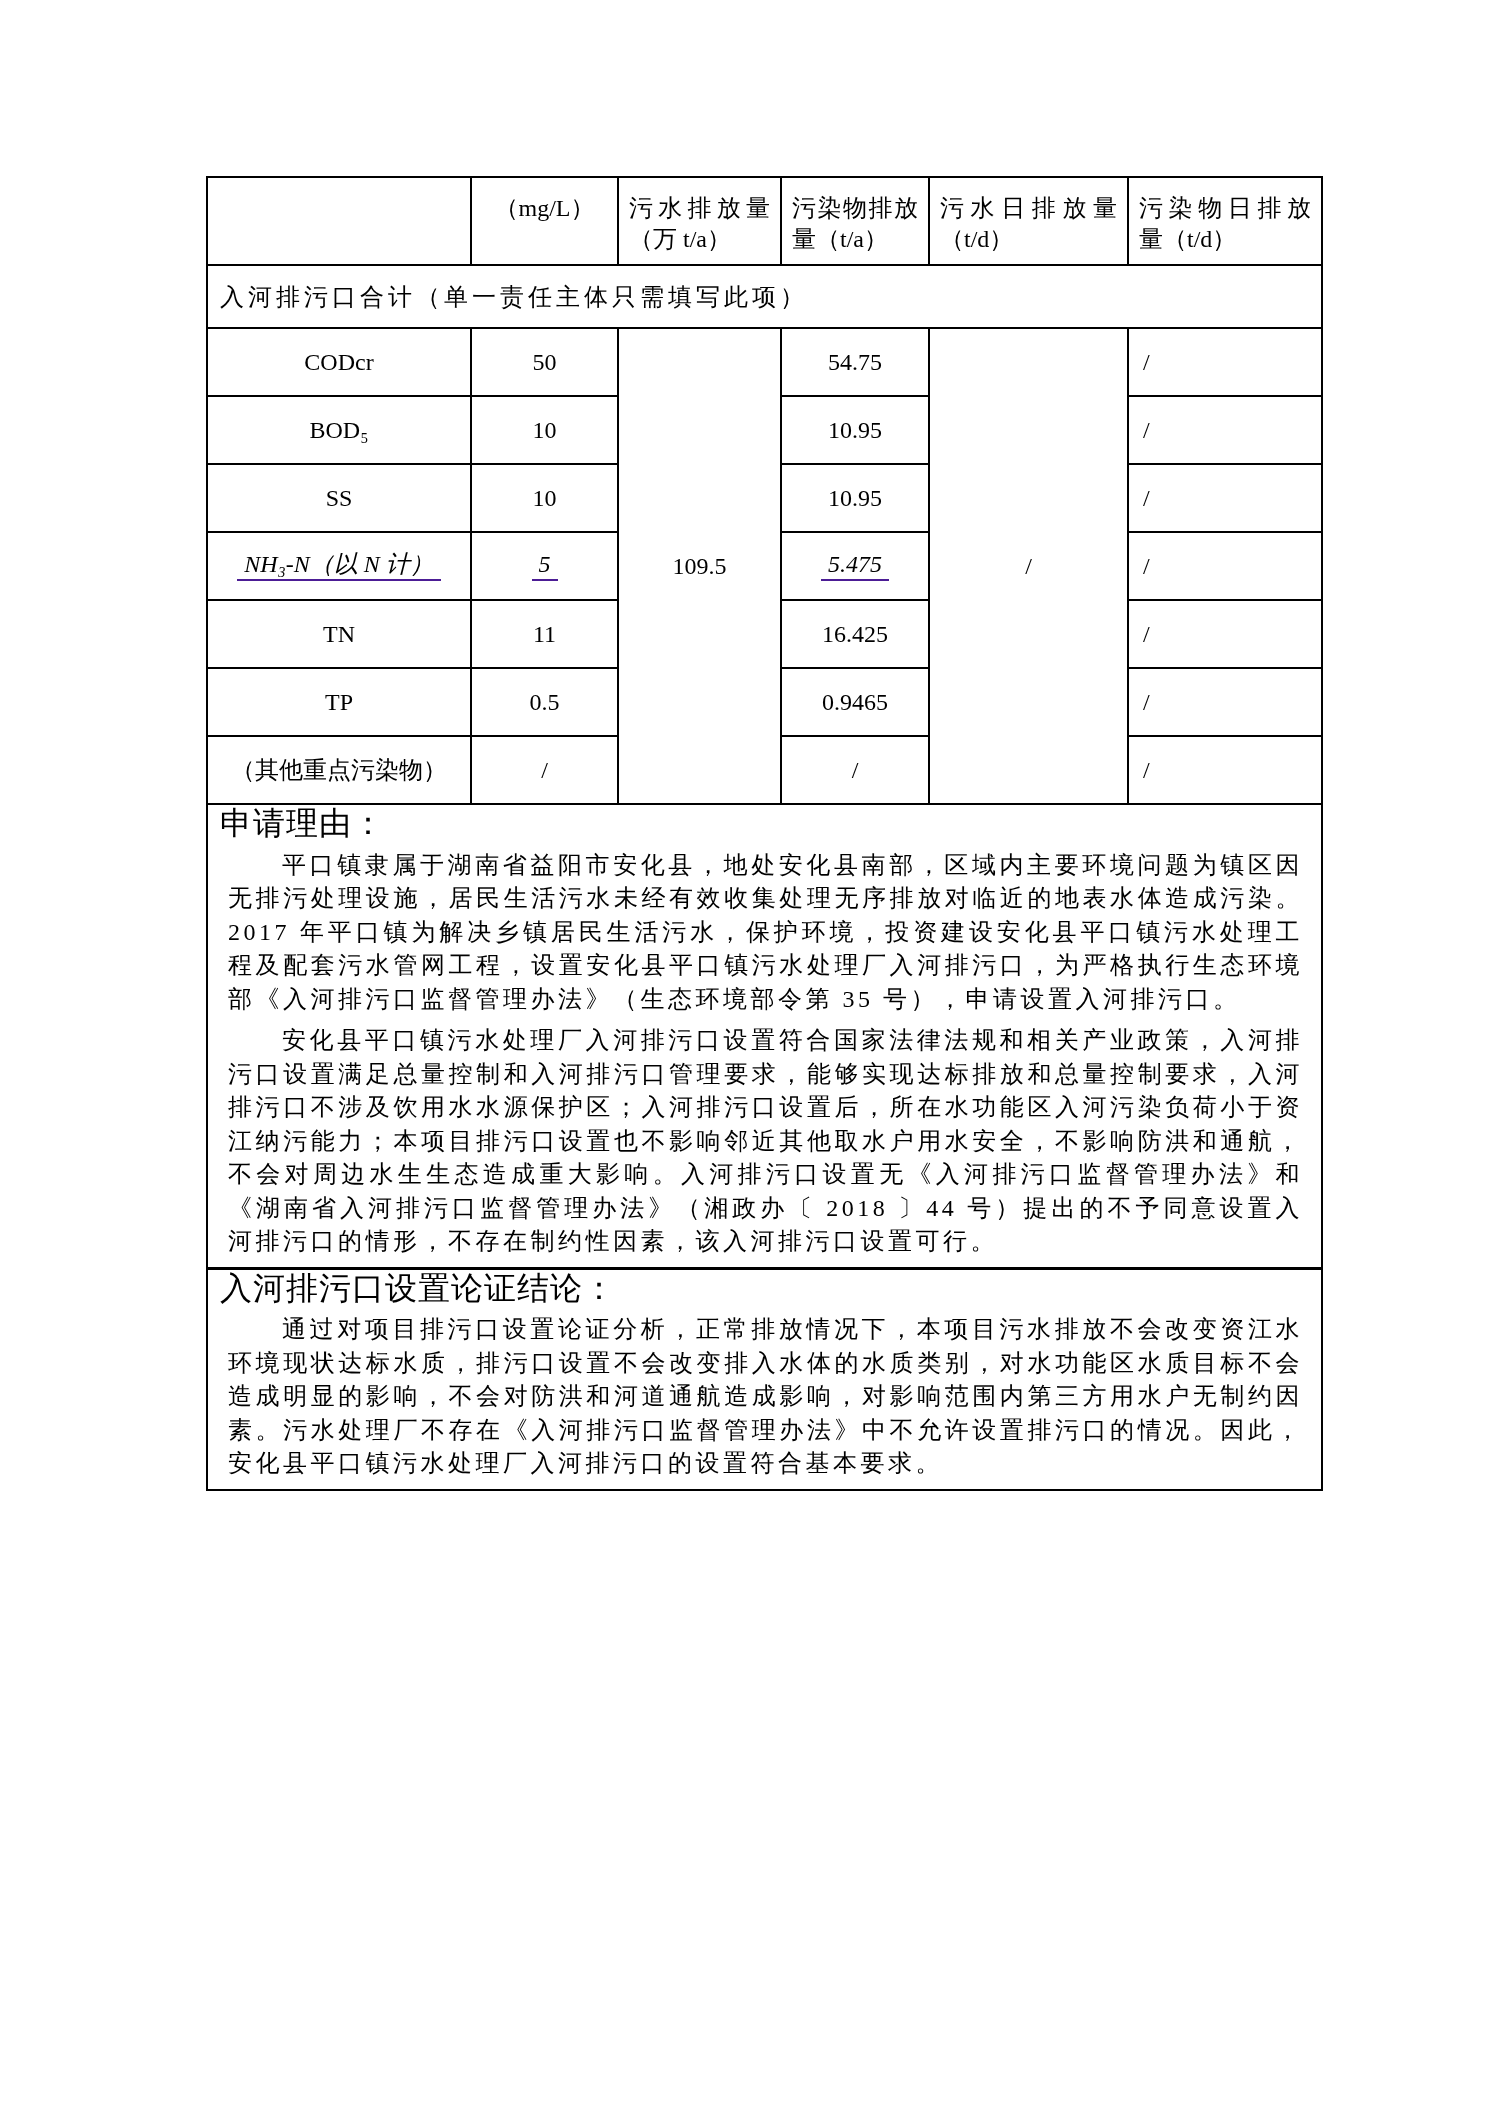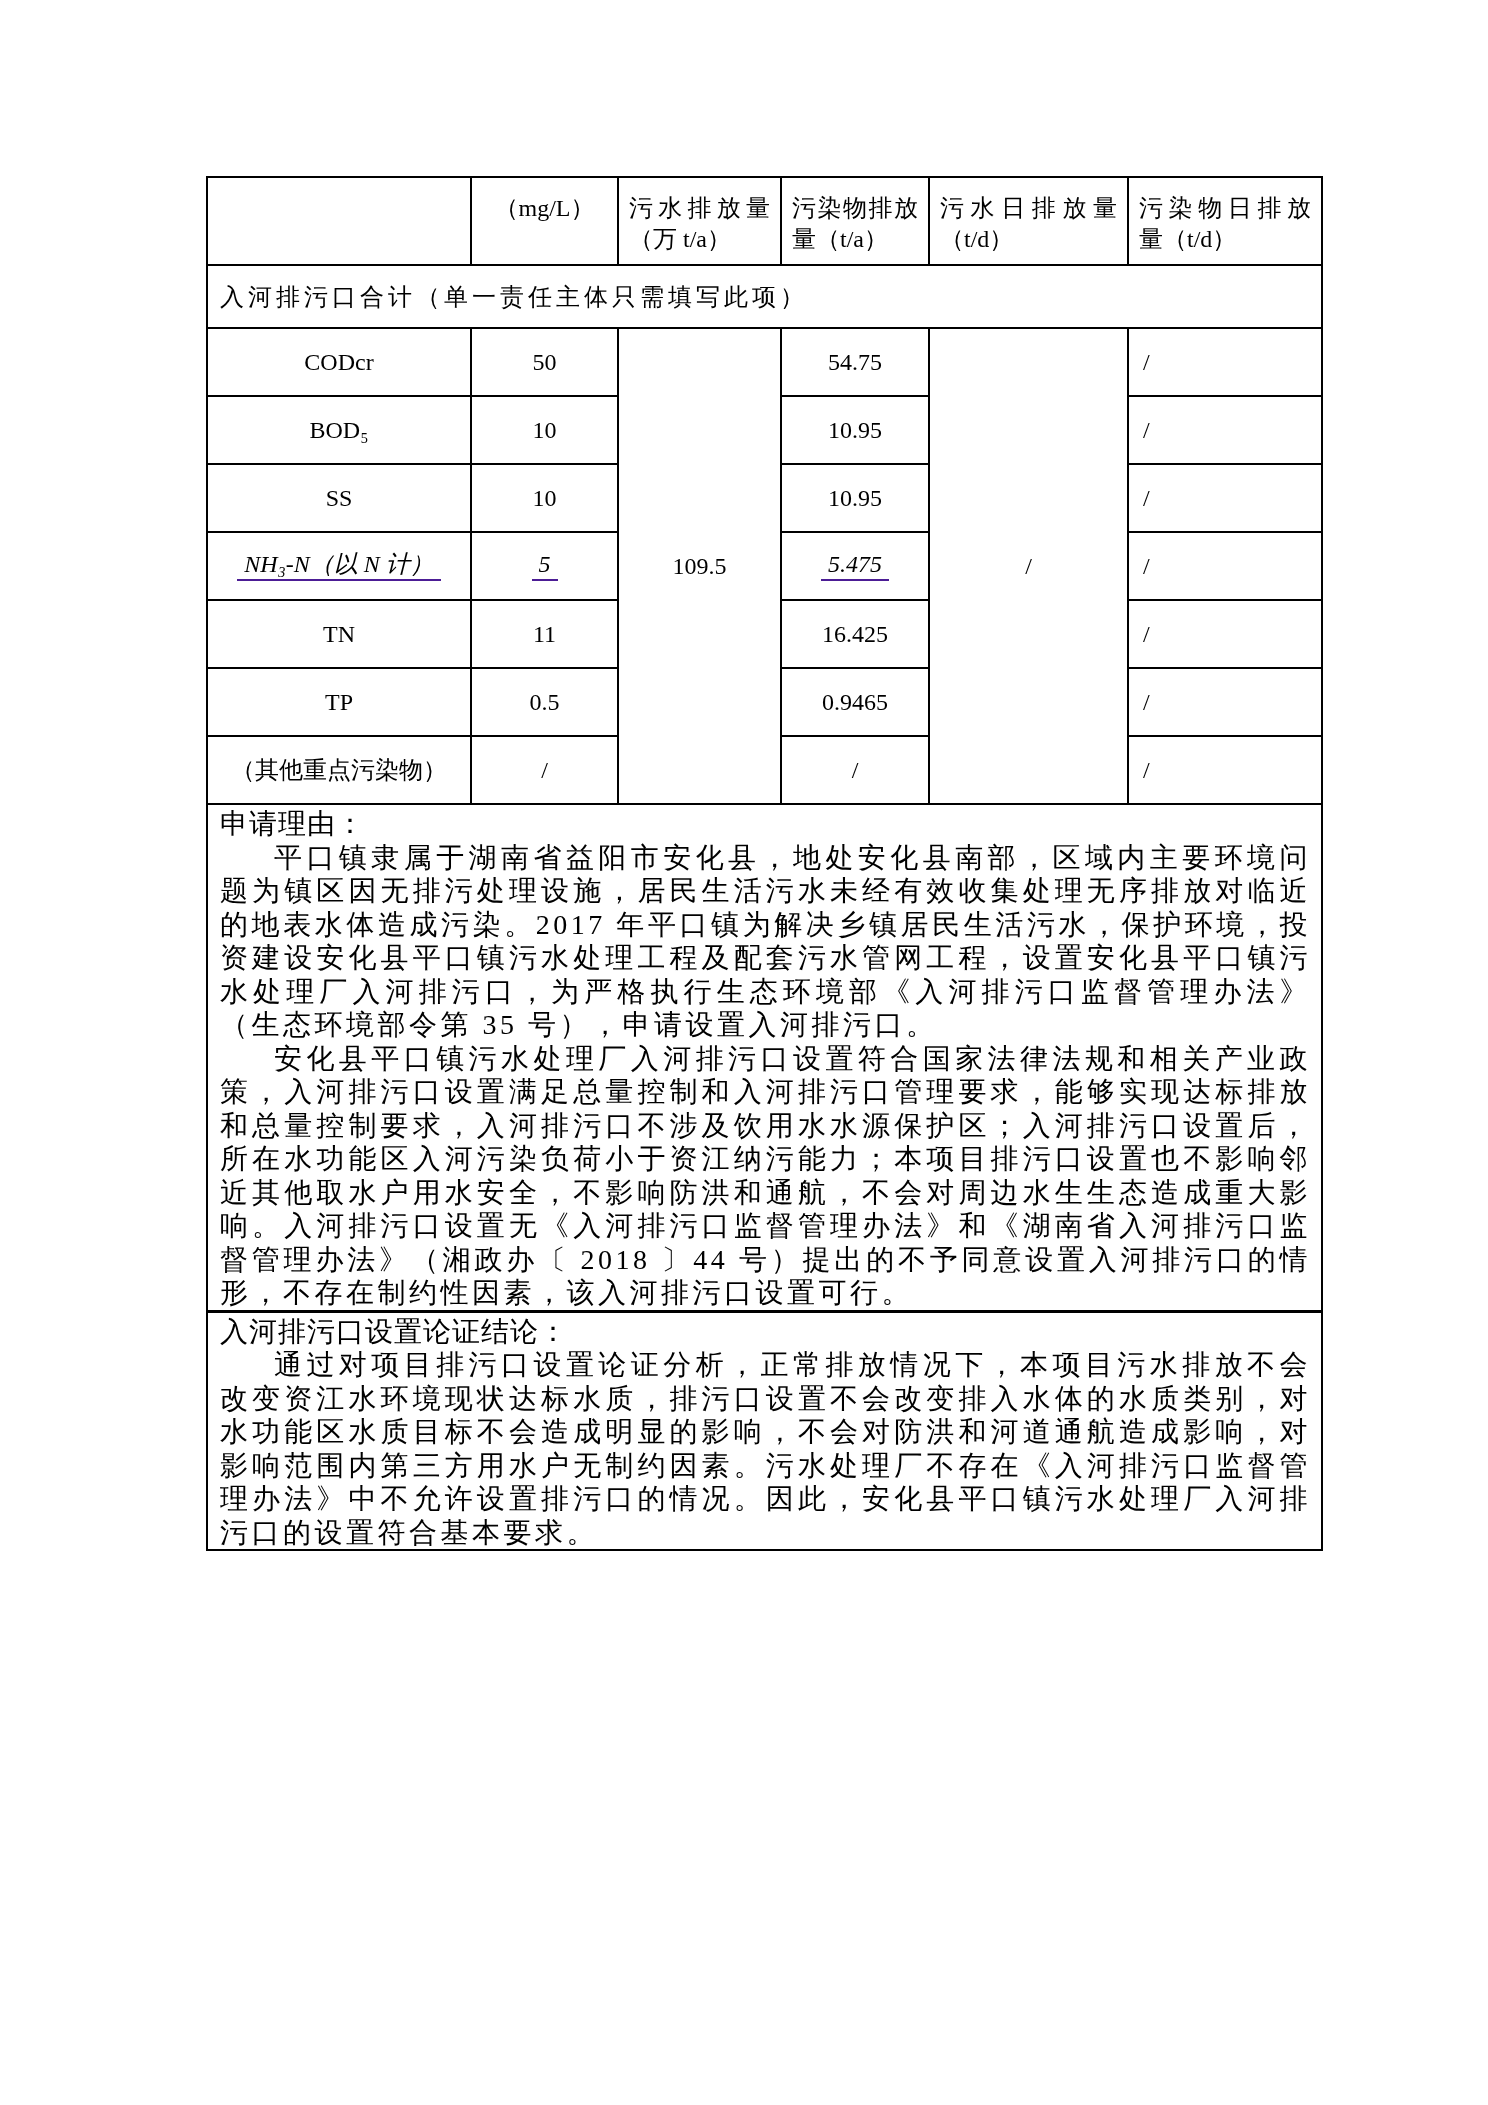--- a/index.html
+++ b/index.html
@@ -24,23 +24,23 @@
   .jline{display:block;text-align:justify;text-align-last:justify;}
   
   tr.total-row td{height:61px;padding:0 12px;letter-spacing:4px;border-radius:27px;}
   
   td.c-name{text-align:center;height:66px;margin-left:16px;}
   td.c-num{text-align:center;border-radius:28px;}
   td.c-slash{text-align:left;padding-left:14px;}
   .u{display:inline-block;border-bottom:2px solid #4c1d95;padding:0 7px;line-height:1.15;font-style:italic;}
   
   td.text-cell{vertical-align:top;padding:2px 10px 0 12px;}
-  .sec-title{font-size:28px;line-height:33.5px;letter-spacing:1px;}
+  .sec-title{font-size:32px;line-height:33.5px;letter-spacing:1px;}
   .sec-p{
-    margin:0;font-size:28px;line-height:33.5px;letter-spacing:3.5px;
+    margin:8px;font-size:24px;line-height:33.5px;letter-spacing:3.5px;
     text-align:justify;text-align-last:left;text-indent:54px;
   }
   tr.concl-row td{border-top:3px solid #000;}
   td.reason-cell{height:441px;}
   td.concl-cell{height:200px;}
 </style>
 </head>
 <body>
 
 <div class="page">

